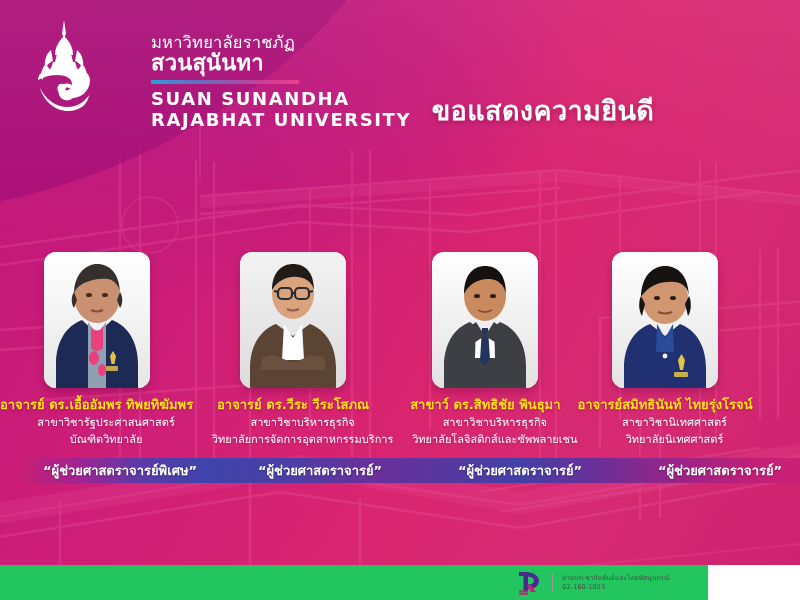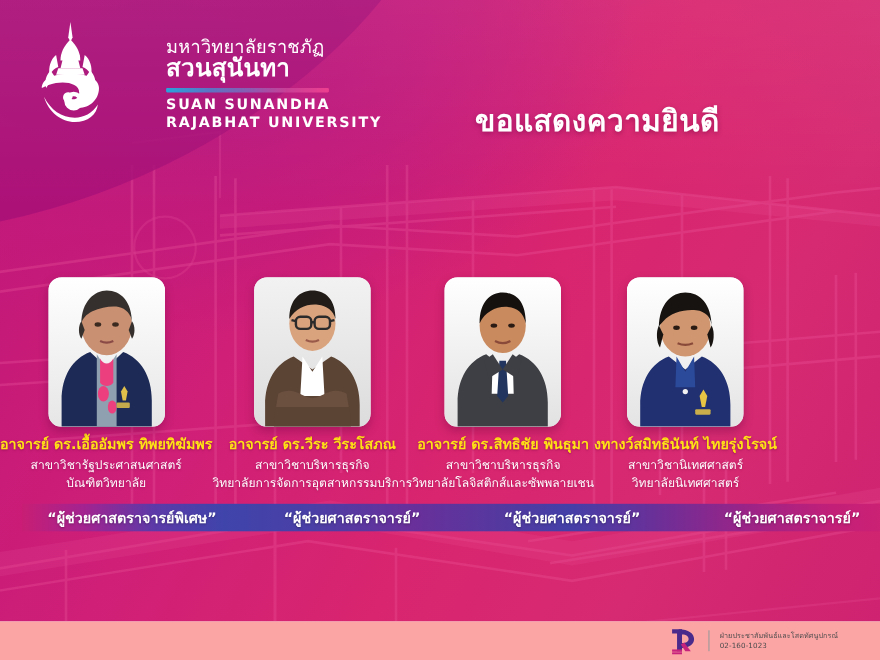--- a/index.html
+++ b/index.html
@@ -57,21 +57,21 @@
   }
   .logo-th2 {
     color:#fff; font-size:22px; font-weight:700; line-height:1.08;
     letter-spacing:.2px; white-space:nowrap; margin-top:-1px;
   }
   .logo-rule {
     height:4px; width:148px; margin:5px 0 4px 0; border-radius:1px;
     background:linear-gradient(90deg,#29a3dc 0%, #5b74c4 26%, #8c5bb0 52%, #c93f96 74%, #ee3f8f 100%);
   }
   .logo-en1, .logo-en2 {
-    color:#fff; font-size:13px; font-weight:700; letter-spacing:1.6px;
+    color:#fff; font-size:18px; font-weight:700; letter-spacing:1.6px;
     line-height:1.18; white-space:nowrap;
   }
 
   
   .headline-wrap {
     position:absolute; left:300px; top:96px; width:486px;
     text-align:center; z-index:6;
   }
   .headline {
     color:#ffffff; font-size:27px; font-weight:700; letter-spacing:.4px;
@@ -99,20 +99,21 @@
   .photo svg { width:100%; height:100%; display:block; }
 
   .person-name {
     margin-top:9px; color:#ffe215; font-size:13px; font-weight:700;
     line-height:1.18; white-space:nowrap;
     text-shadow:0 1px 2px rgba(120,0,65,.55);
   }
   .person-dept, .person-faculty {
     color:#ffffff; font-size:11px; line-height:1.5; white-space:nowrap;
     text-shadow:0 1px 2px rgba(120,0,65,.4);
+    margin-left:19px;
   }
   .person-dept { margin-top:3px; }
 
   
   .ribbon {
     position:absolute; left:0; top:458px; width:800px; height:25px; z-index:7;
     background:linear-gradient(90deg,
       #c81e74 0%, #a32390 7%, #5c3aa8 15%, #3f44ab 23%,
       #4a3fa6 33%, #6a2f9a 44%, #53399f 55%, #4340a8 62%,
       #6b2f98 72%, #992488 82%, #c21f78 92%, #d02273 100%);
@@ -122,22 +123,22 @@
   .ribbon-cell {
     width:200px; display:flex; align-items:center; justify-content:center;
   }
   .ribbon-text {
     color:#ffffff; font-size:13px; font-weight:700; white-space:nowrap;
     text-shadow:0 1px 2px rgba(0,0,0,.3);
   }
 
   
   .footer {
-    position:absolute; left:0; top:565px; width:800px; height:35px;
-    background:#fca5a5; display:flex; align-items:center;
+    position:absolute; left:0; top:565px; width:708px; height:35px;
+    background:#22c55e; display:flex; align-items:center;
     justify-content:flex-end; padding-right:38px; gap:9px;
     z-index:8;
   }
   .pr-logo { width:26px; height:26px; flex:0 0 26px; }
   .pr-logo svg { width:100%; height:100%; display:block; }
   .footer-div { width:1px; height:19px; background:#9a9a9a; }
   .footer-text { line-height:1.3; }
   .footer-line {
     color:#4b4b4b; font-size:6.5px; white-space:nowrap; letter-spacing:.1px;
   }
@@ -331,21 +332,21 @@
                      C12 92 22 76 38 70 Z" fill="#3d3f44"></path>
             <path d="M44 70 L53 84 L62 70 L63 106 L43 106 Z" fill="#ffffff"></path>
             <path d="M50 76 L56 76 L58 108 L53 114 L48 108 Z" fill="#21355e"></path>
             <path d="M44 70 L53 84 L40 92 L36 76 Z" fill="#3d3f44"></path>
             <path d="M62 70 L53 84 L66 92 L70 76 Z" fill="#3d3f44"></path>
             <ellipse cx="45" cy="44" rx="3" ry="2" fill="#2a1c14"></ellipse>
             <ellipse cx="61" cy="44" rx="3" ry="2" fill="#2a1c14"></ellipse>
             <path d="M46 58 Q53 62 60 58" stroke="#8a4a3a" stroke-width="2" fill="none"></path>
           </svg>
         </div>
-        <div class="person-name">อาจารย์ ดร.สิทธิชัย พินธุมา</div>
+        <div class="person-name">สาขาว์ ดร.สิทธิชัย พินธุมา</div>
         <div class="person-dept">สาขาวิชาบริหารธุรกิจ</div>
         <div class="person-faculty">วิทยาลัยโลจิสติกส์และซัพพลายเชน</div>
       </div>
 
       <div class="person">
         <div class="photo">
           <svg viewBox="0 0 106 136" aria-hidden="true">
             <defs>
                 <linearGradient id="bg4" x1="0" y1="0" x2="0" y2="1">
               <stop offset="0" stop-color="#ffffff"></stop>
@@ -362,21 +363,21 @@
                      C12 94 22 78 38 72 Z" fill="#203070"></path>
             <path d="M45 72 L53 86 L61 72 L62 100 L44 100 Z" fill="#2b4a9a"></path>
             <circle cx="53" cy="104" r="2.4" fill="#f2f2f2"></circle>
             <path d="M66 108 l3.5 -6 l3.5 6 l-2 10 l-3 0 Z" fill="#e8c444"></path>
             <rect x="62" y="120" width="14" height="5" rx="1" fill="#e8c444" opacity=".85"></rect>
             <ellipse cx="45" cy="46" rx="3" ry="2" fill="#2a1c14"></ellipse>
             <ellipse cx="61" cy="46" rx="3" ry="2" fill="#2a1c14"></ellipse>
             <path d="M46 60 Q53 63 60 60" stroke="#8a4a3a" stroke-width="2" fill="none"></path>
           </svg>
         </div>
-        <div class="person-name">งทางว์สมิทธินันท์ ไทยรุ่งโรจน์</div>
+        <div class="person-name">อาจารย์สมิทธินันท์ ไทยรุ่งโรจน์</div>
         <div class="person-dept">สาขาวิชานิเทศศาสตร์</div>
         <div class="person-faculty">วิทยาลัยนิเทศศาสตร์</div>
       </div>
 
     </div>
 
     <div class="ribbon">
       <div class="ribbon-cell">
         <span class="ribbon-text">“ผู้ช่วยศาสตราจารย์พิเศษ”</span>
       </div>

